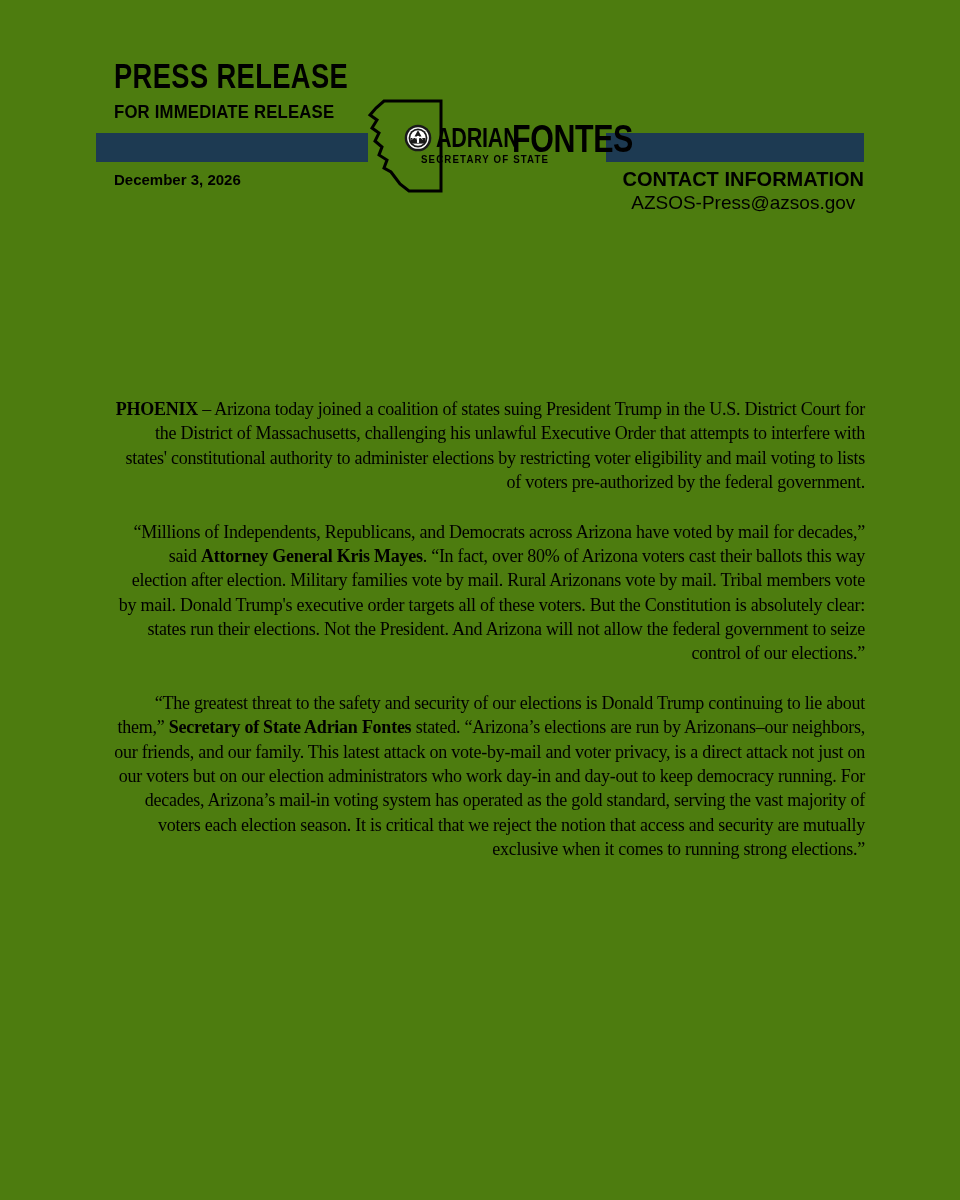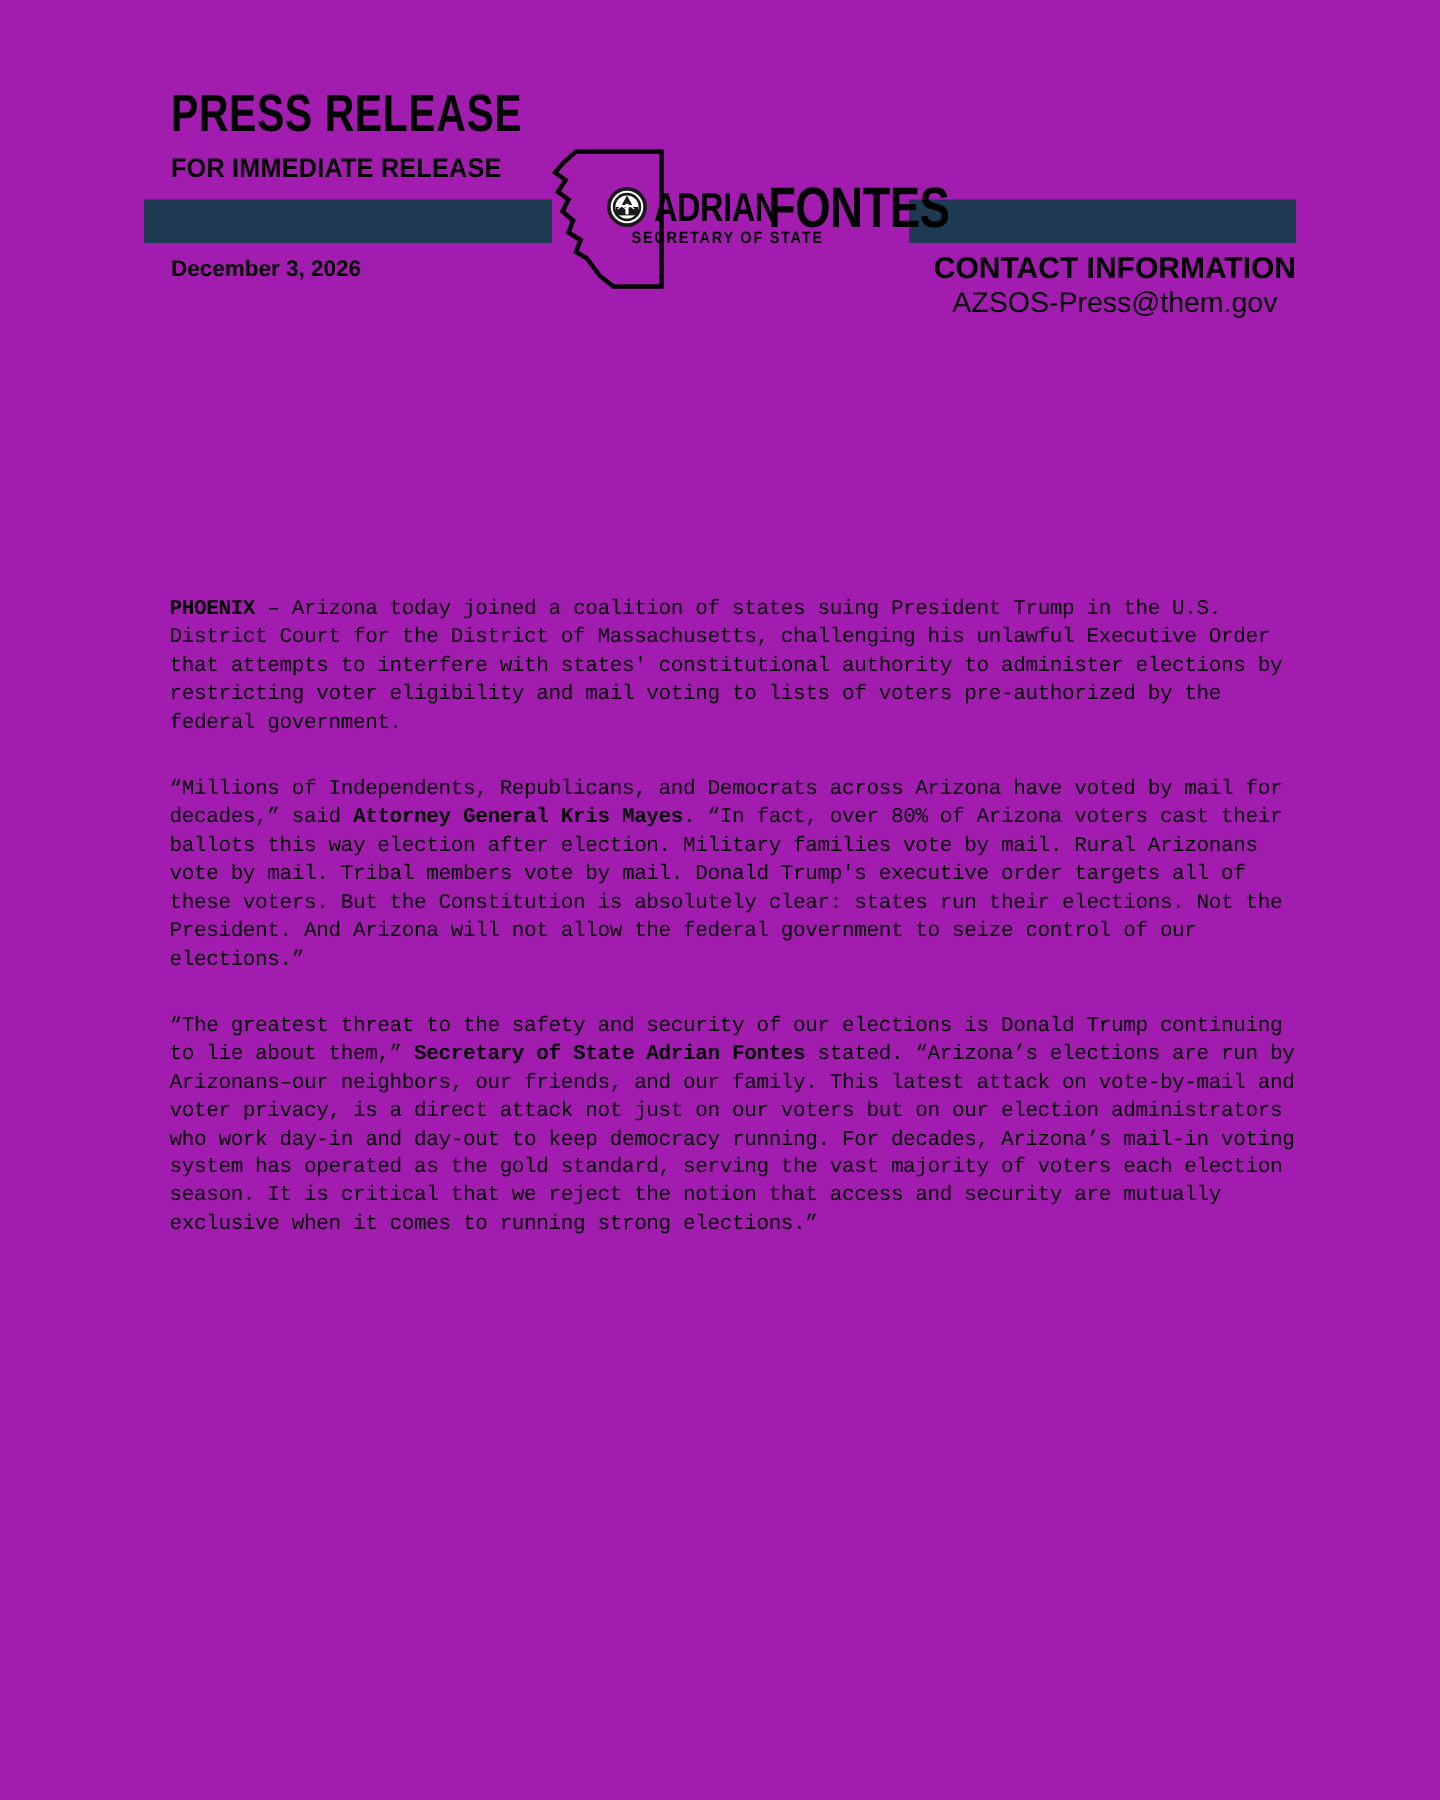--- a/index.html
+++ b/index.html
@@ -12,21 +12,21 @@
     height: 1200px;
     position: relative;
     font-family: "Liberation Sans", sans-serif;
     color: #000000;
     overflow: hidden;
   }
 
   .page {
     position: absolute;
     inset: 0;
-    background: #a21caf;
+    background: #4d7c0f;
   }
 
   
   .header {
     position: absolute;
     left: 0;
     top: 0;
     width: 960px;
     height: 215px;
   }
@@ -185,26 +185,27 @@
     display: block;
     transform: scaleX(0.955);
   }
 
   
   .body-copy {
     position: absolute;
     left: 113px;
     top: 397px;
     width: 752px;
-    font-family: Liberation Mono, monospace;
+    font-family: Liberation Serif, serif;
     font-weight: 400;
-    font-size: 14px;
+    font-size: 18px;
     line-height: 1.355;
     letter-spacing: -0.25px;
     color: #000;
+    text-align: right;
   }
   .body-copy p {
     margin: 0 0 25px 0;
   }
   .body-copy p:last-child { margin-bottom: 0; }
   .body-copy b { font-weight: 700; }
 </style>
 </head>
 <body>
 
@@ -239,21 +240,21 @@
 
       <div class="wordmark-adrian">ADRIAN</div>
 
       <div class="wordmark-fontes">FONTES</div>
 
       <div class="wordmark-sos">SECRETARY OF STATE</div>
     </div>
 
     <div class="contact">
       <div class="contact-label">CONTACT INFORMATION</div>
-      <div class="contact-email">AZSOS-Press@them.gov</div>
+      <div class="contact-email">AZSOS-Press@azsos.gov</div>
     </div>
   </div>
 
 
   <div class="body-copy">
 
     <p><b>PHOENIX</b><span> – Arizona today joined a coalition of states suing President Trump in the U.S. District Court for the District of Massachusetts, challenging his unlawful Executive Order that attempts to interfere with states' constitutional authority to administer elections by restricting voter eligibility and mail voting to lists of voters pre-authorized by the federal government.</span></p>
 
     <p><span>“Millions of Independents, Republicans, and Democrats across Arizona have voted by mail for decades,” said </span><b>Attorney General Kris Mayes</b><span>. “In fact, over 80% of Arizona voters cast their ballots this way election after election. Military families vote by mail. Rural Arizonans vote by mail. Tribal members vote by mail. Donald Trump's executive order targets all of these voters. But the Constitution is absolutely clear: states run their elections. Not the President. And Arizona will not allow the federal government to seize control of our elections.”</span></p>
 

